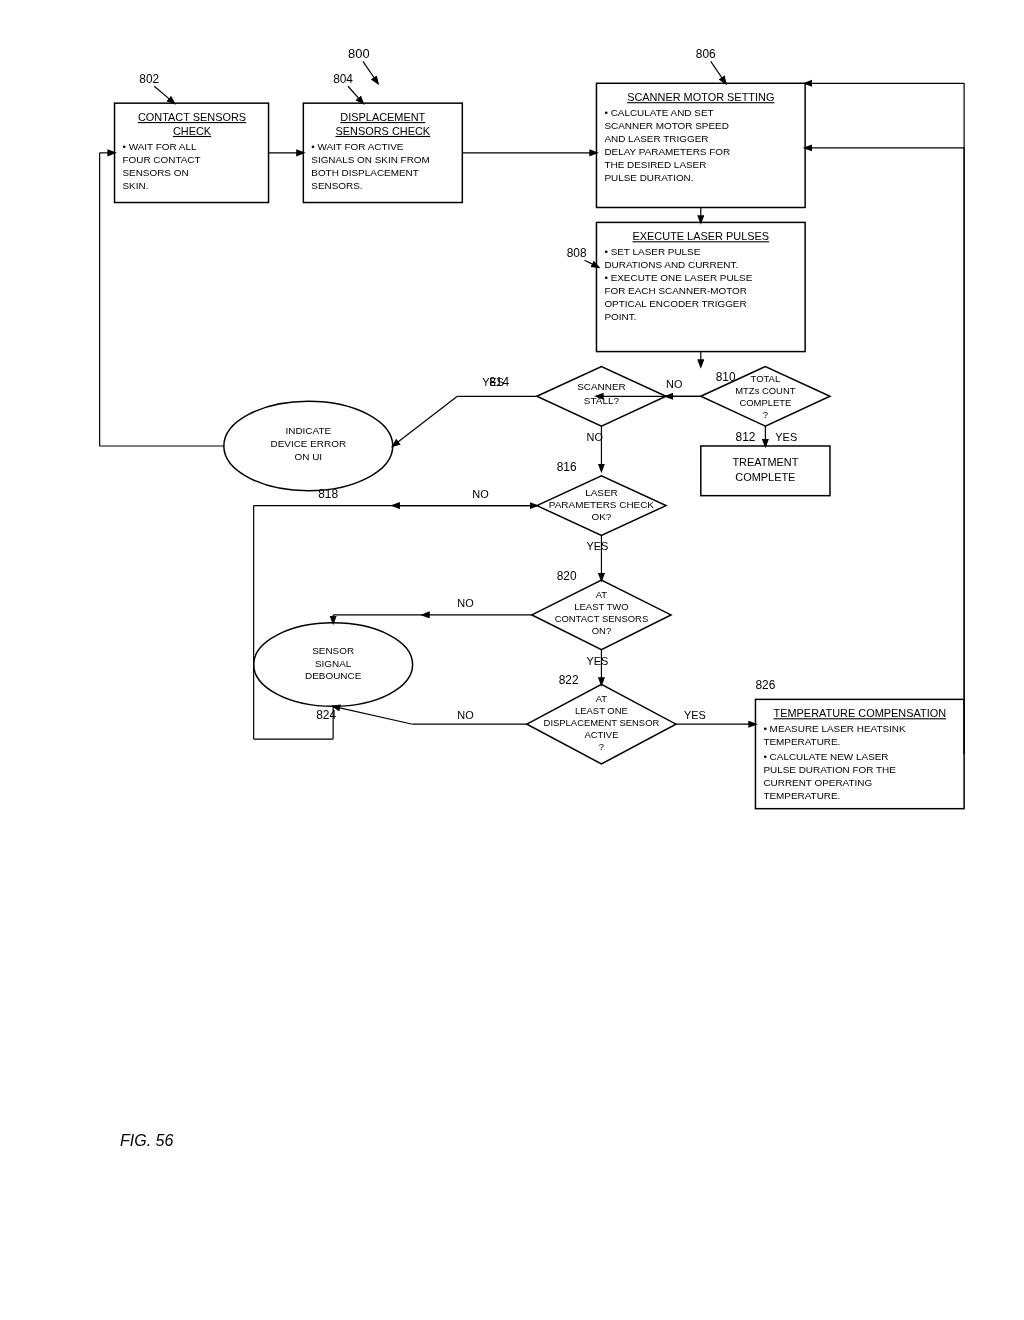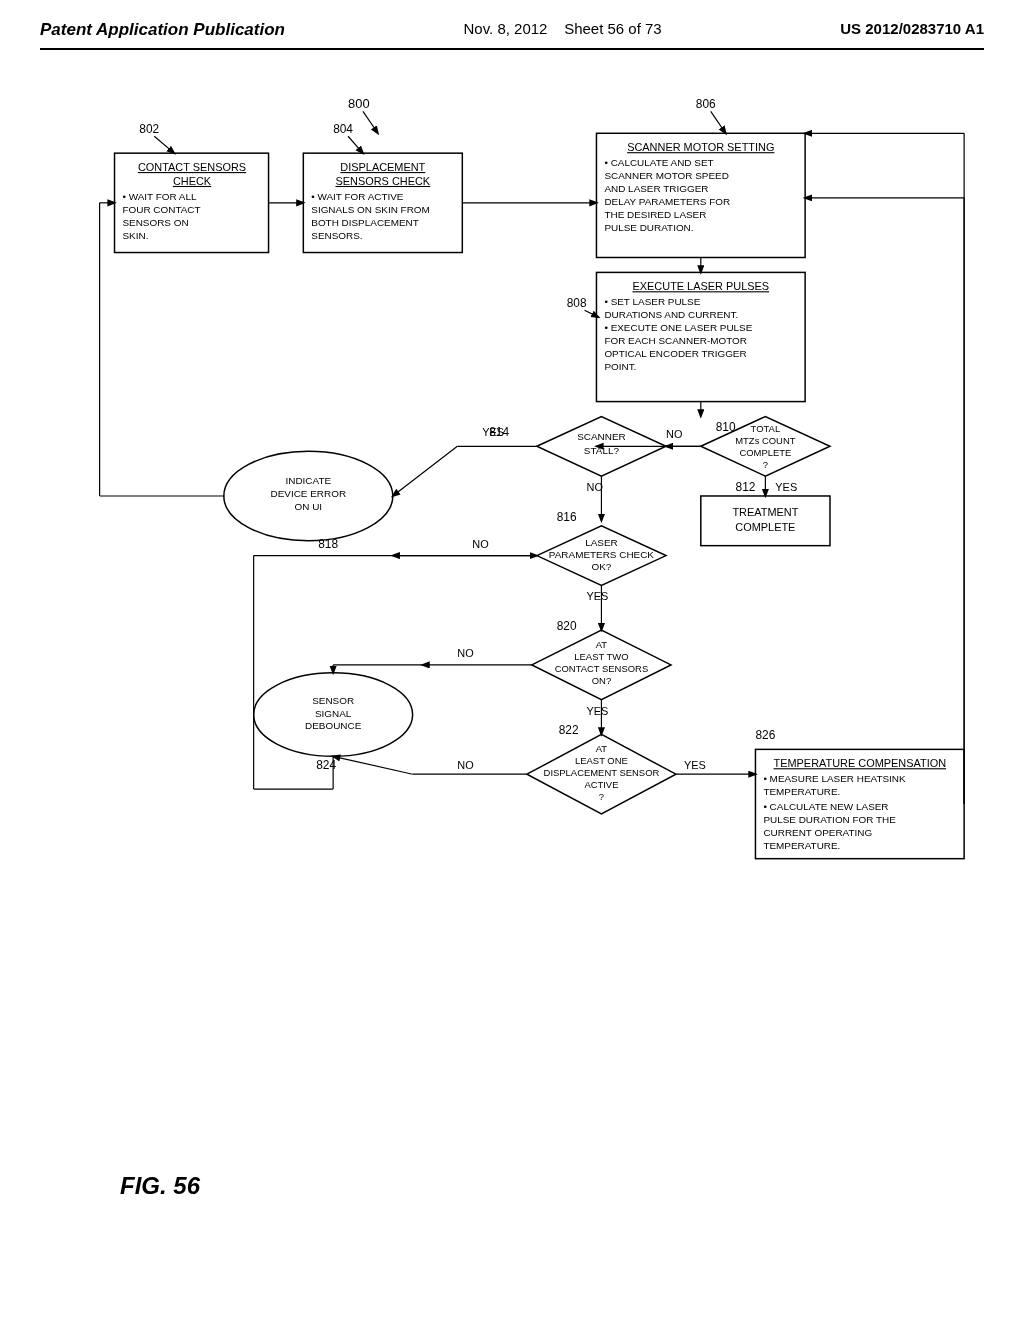--- a/index.html
+++ b/index.html
@@ -49,36 +49,28 @@
       position: absolute;
       top: 0; left: 0;
       width: 100%;
       height: 100%;
     }
     .fig-label {
       position: absolute;
       bottom: 30px;
       left: 80px;
       font-style: italic;
-      font-size: 24px;
-      font-weight: bold;
+      font-size: 16px;
+      font-weight: normal;
     }
   </style>
 </head>
 <body>
 
 <div class="page">
-  <div class="header">
-    <div class="header-left">Patent Application Publication</div>
-    <div class="header-center">
-      <span>Nov. 8, 2012</span>&nbsp;&nbsp;&nbsp;
-      <span>Sheet 56 of 73</span>
-    </div>
-    <div class="header-right">US 2012/0283710 A1</div>
-  </div>
 
   <div class="diagram-area">
     <svg viewBox="0 0 950 1150" xmlns="http://www.w3.org/2000/svg">
       <defs>
         <marker id="arrow" markerWidth="8" markerHeight="8" refX="6" refY="3" orient="auto">
           <path d="M0,0 L0,6 L8,3 z" fill="#000"></path>
         </marker>
       </defs>
 
       <text x="310" y="30" font-size="13" font-family="Arial">800</text>

